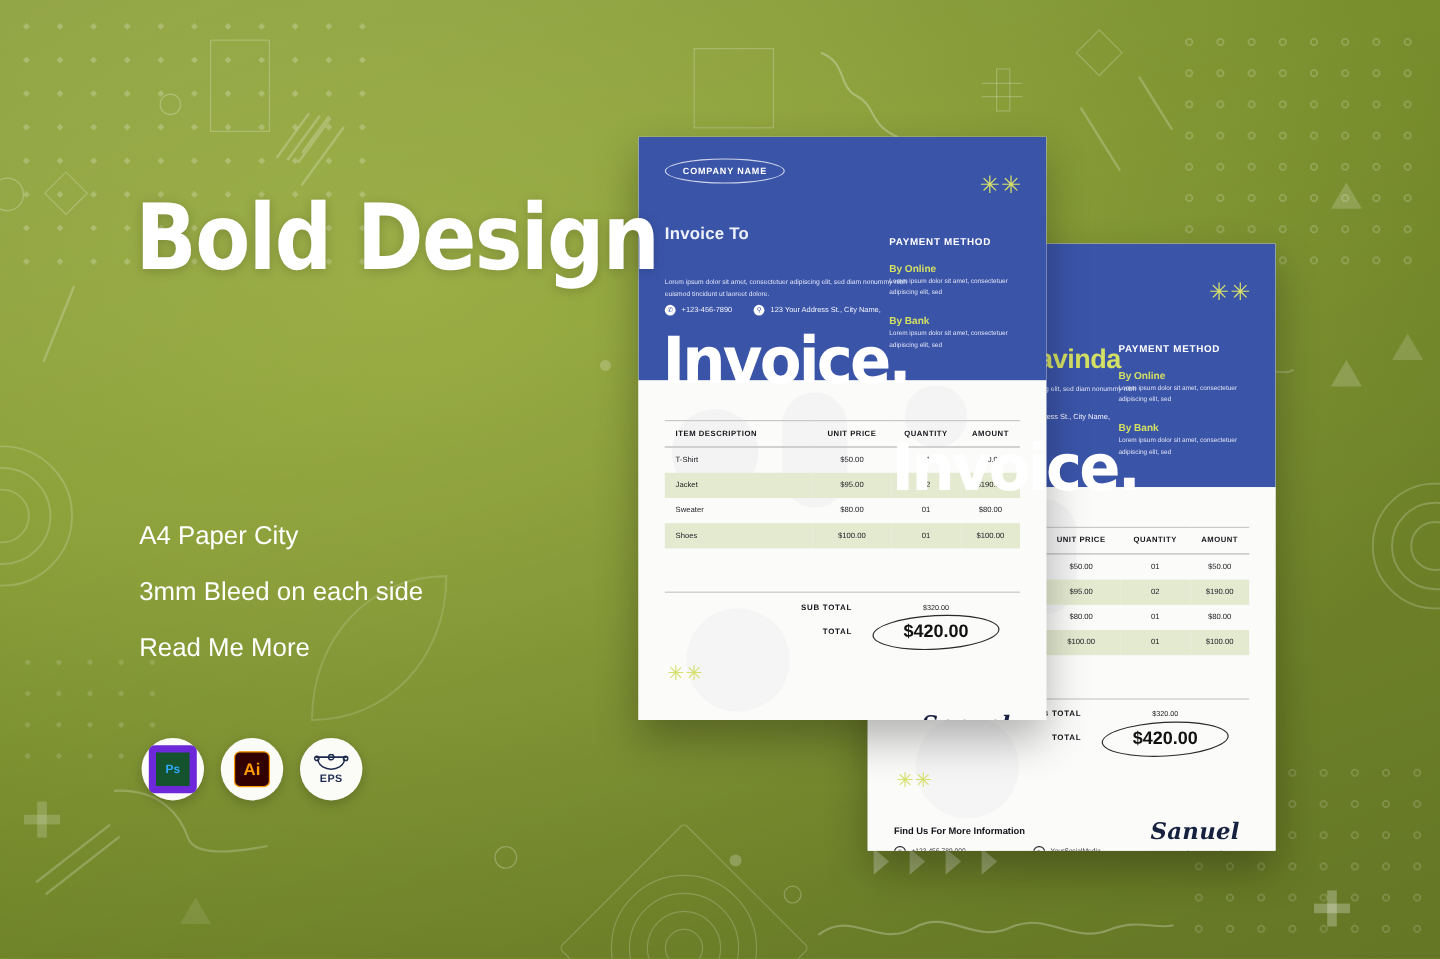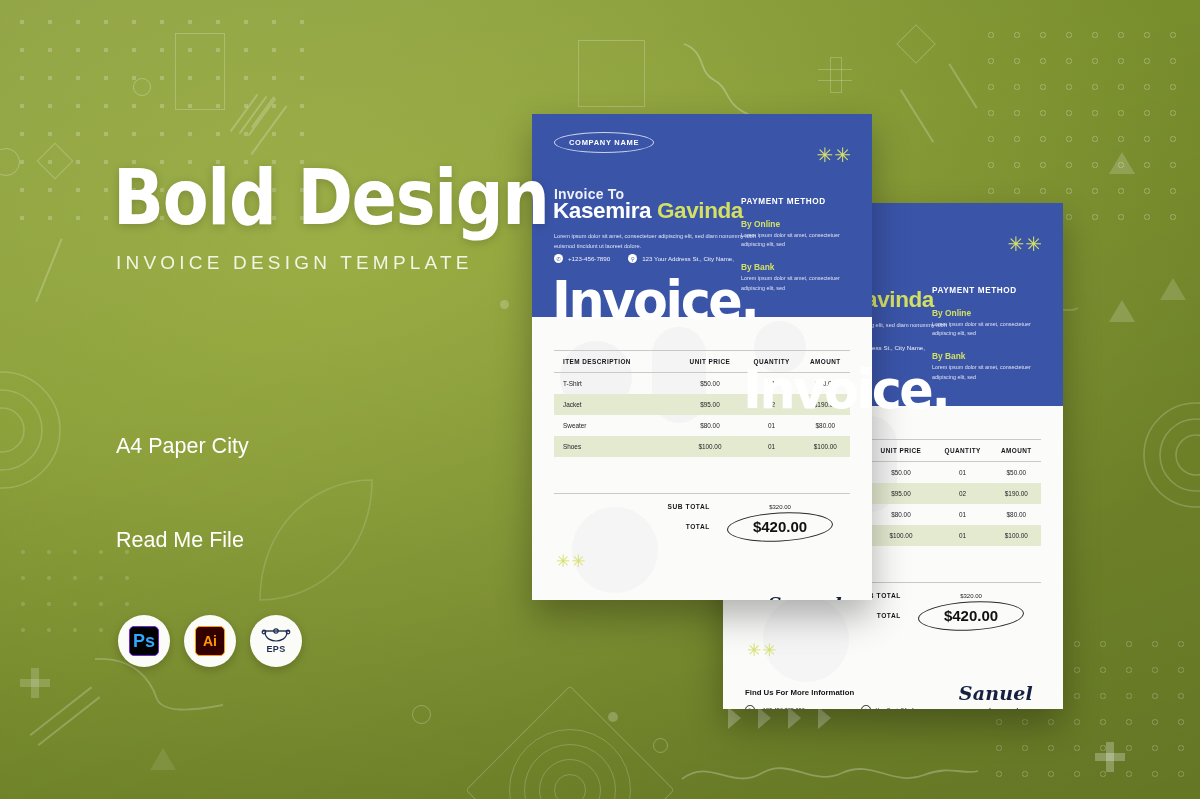--- a/index.html
+++ b/index.html
@@ -62,22 +62,22 @@
     text-shadow:0 2px 10px rgba(0,0,0,.18);}
   .subhead{position:absolute;left:116px;top:252px;color:#f2f4e4;
     font-size:19px;letter-spacing:4.2px;font-weight:400;}
   .feat{position:absolute;left:116px;color:#ffffff;font-size:21.5px;font-weight:400;}
   .f1{top:434px;} .f2{top:481px;} .f3{top:528px;}
 
   .badges{position:absolute;left:118px;top:615px;display:flex;gap:14px;}
   .badge{width:52px;height:52px;border-radius:50%;background:#fbfbf7;
     display:flex;align-items:center;justify-content:center;
     box-shadow:0 3px 10px rgba(0,0,0,.20);}
-  .ps-mark{width:28px;height:28px;border-radius:5px;background:#000000;border:1px solid #6d28d9;
-    color:#31a8ff;font-size:18px;font-weight:700;display:flex;align-items:center;justify-content:center;
+  .ps-mark{width:28px;height:28px;border-radius:5px;background:#14532d;border:6px solid #6d28d9;
+    color:#31a8ff;font-size:10px;font-weight:700;display:flex;align-items:center;justify-content:center;
     font-family:"Liberation Sans",sans-serif;}
   .ai-mark{width:28px;height:28px;border-radius:5px;background:#330000;border:1px solid #ff9a00;
     color:#ff9a00;font-size:14px;font-weight:700;display:flex;align-items:center;justify-content:center;
     font-family:"Liberation Sans",sans-serif;}
   .eps-mark{display:flex;flex-direction:column;align-items:center;justify-content:center;gap:1px;}
   .eps-mark span{font-size:9px;font-weight:700;color:#1d2b4f;letter-spacing:.3px;}
 
   
   .card{position:absolute;background:#fbfbf9;overflow:hidden;
         box-shadow:0 16px 34px rgba(0,0,0,.30);}
@@ -338,24 +338,20 @@
 
       </div>
     </div>
   </div>
 
   <div class="card card-front">
     <div class="inv-top">
       <div class="pill">COMPANY NAME</div>
       <div class="aster aster-top">✳✳</div>
       <div class="inv-to">Invoice To</div>
-      <div class="client">
-        <span>Kasemira</span>
-        <span class="c2">Gavinda</span>
-      </div>
       <div class="lorem-sm">Lorem ipsum dolor sit amet, consectetuer adipiscing elit, sed diam nonummy nibh euismod tincidunt ut laoreet dolore.</div>
       <div class="contact-row">
         <div class="cr">
           <span class="cicon">✆</span>
           <span>+123-456-7890</span>
         </div>
         <div class="cr">
           <span class="cicon">⚲</span>
           <span>123 Your Address St., City Name,</span>
         </div>
@@ -435,24 +431,24 @@
       </div>
 
       <div class="sign">
         <div class="sign-name">Sanuel</div>
 
       </div>
     </div>
   </div>
 
   <div class="headline">Bold Design</div>
-  <div class="subhead">INVOICE DESIGN TEMPLATE</div>
 
   <div class="feat f1">A4 Paper City</div>
-  <div class="feat f3">Read Me File</div>
+  <div class="feat f2">3mm Bleed on each side</div>
+  <div class="feat f3">Read Me More</div>
 
   <div class="badges">
     <div class="badge">
       <div class="ps-mark">Ps</div>
     </div>
     <div class="badge">
       <div class="ai-mark">Ai</div>
     </div>
     <div class="badge">
       <div class="eps-mark">

